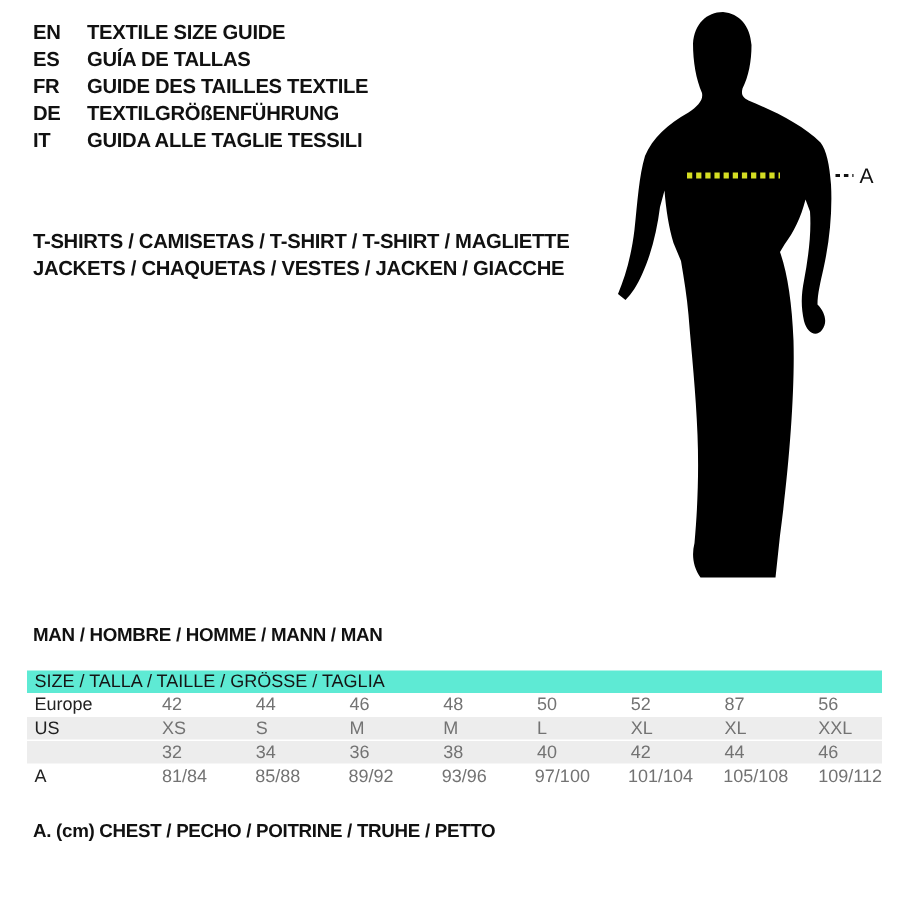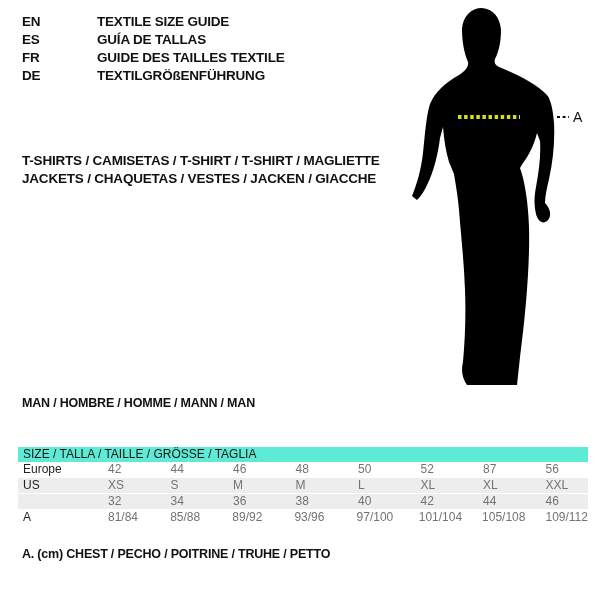--- a/index.html
+++ b/index.html
@@ -3,30 +3,30 @@
 <meta charset="utf-8">
 <style>
   html,body{margin:0;padding:0;}
   body{
     width:600px;height:600px;background:#ffffff;position:relative;overflow:hidden;
     font-family:"Liberation Sans",sans-serif;color:#111;
     -webkit-font-smoothing:antialiased;
   }
   
   .lang-block{position:absolute;left:22px;top:13px;}
-  .lang-row{display:flex;font-weight:bold;font-size:13.5px;line-height:18px;letter-spacing:-0.2px;gap:39px;}
+  .lang-row{display:flex;font-weight:bold;font-size:13.5px;line-height:18px;letter-spacing:-0.2px;}
   .lang-code{width:36px;flex:0 0 36px;}
   .lang-label{white-space:nowrap;}
   
   .categories{position:absolute;left:22px;top:108px;font-weight:bold;font-size:13.5px;line-height:17.5px;letter-spacing:-0.2px;margin-top:44px;}
   .cat-line{white-space:nowrap;}
   
   .figure-wrap{position:absolute;left:400px;top:0;width:200px;height:400px;}
   
-  .section-title{position:absolute;left:22px;top:396px;font-weight:bold;font-size:12.5px;letter-spacing:-0.2px;}
+  .section-title{position:absolute;left:22px;top:416px;font-weight:bold;font-size:12.5px;letter-spacing:-0.2px;}
   
   .size-table{position:absolute;left:18px;top:447px;width:570px;font-size:12px;}
   .size-table-header{
     height:15px;line-height:15px;padding-left:5px;font-size:12px;color:#151515;
     white-space:nowrap;
   }
   .trow{display:grid;grid-template-columns:70px repeat(8,1fr);height:15px;line-height:15px;border-bottom:1px solid #fff;gap:20px;}
   .trow .lbl{padding-left:5px;text-align:left;color:#222;}
   .trow .val{text-align:left;color:#737373;}
   
@@ -44,20 +44,24 @@
     <span class="lang-code">ES</span>
     <span class="lang-label">GUÍA DE TALLAS</span>
   </div>
   <div class="lang-row">
     <span class="lang-code">FR</span>
     <span class="lang-label">GUIDE DES TAILLES TEXTILE</span>
   </div>
   <div class="lang-row">
     <span class="lang-code">DE</span>
     <span class="lang-label">TEXTILGRÖßENFÜHRUNG</span>
+  </div>
+  <div class="lang-row">
+    <span class="lang-code">IT</span>
+    <span class="lang-label">GUIDA ALLE TAGLIE TESSILI</span>
   </div>
 </div>
 
 <div class="categories">
   <div class="cat-line">T-SHIRTS / CAMISETAS / T-SHIRT / T-SHIRT / MAGLIETTE</div>
   <div class="cat-line">JACKETS / CHAQUETAS / VESTES / JACKEN / GIACCHE</div>
 </div>
 
 <div class="figure-wrap">
   <svg width="200" height="400" viewBox="0 0 200 400" xmlns="http://www.w3.org/2000/svg">

